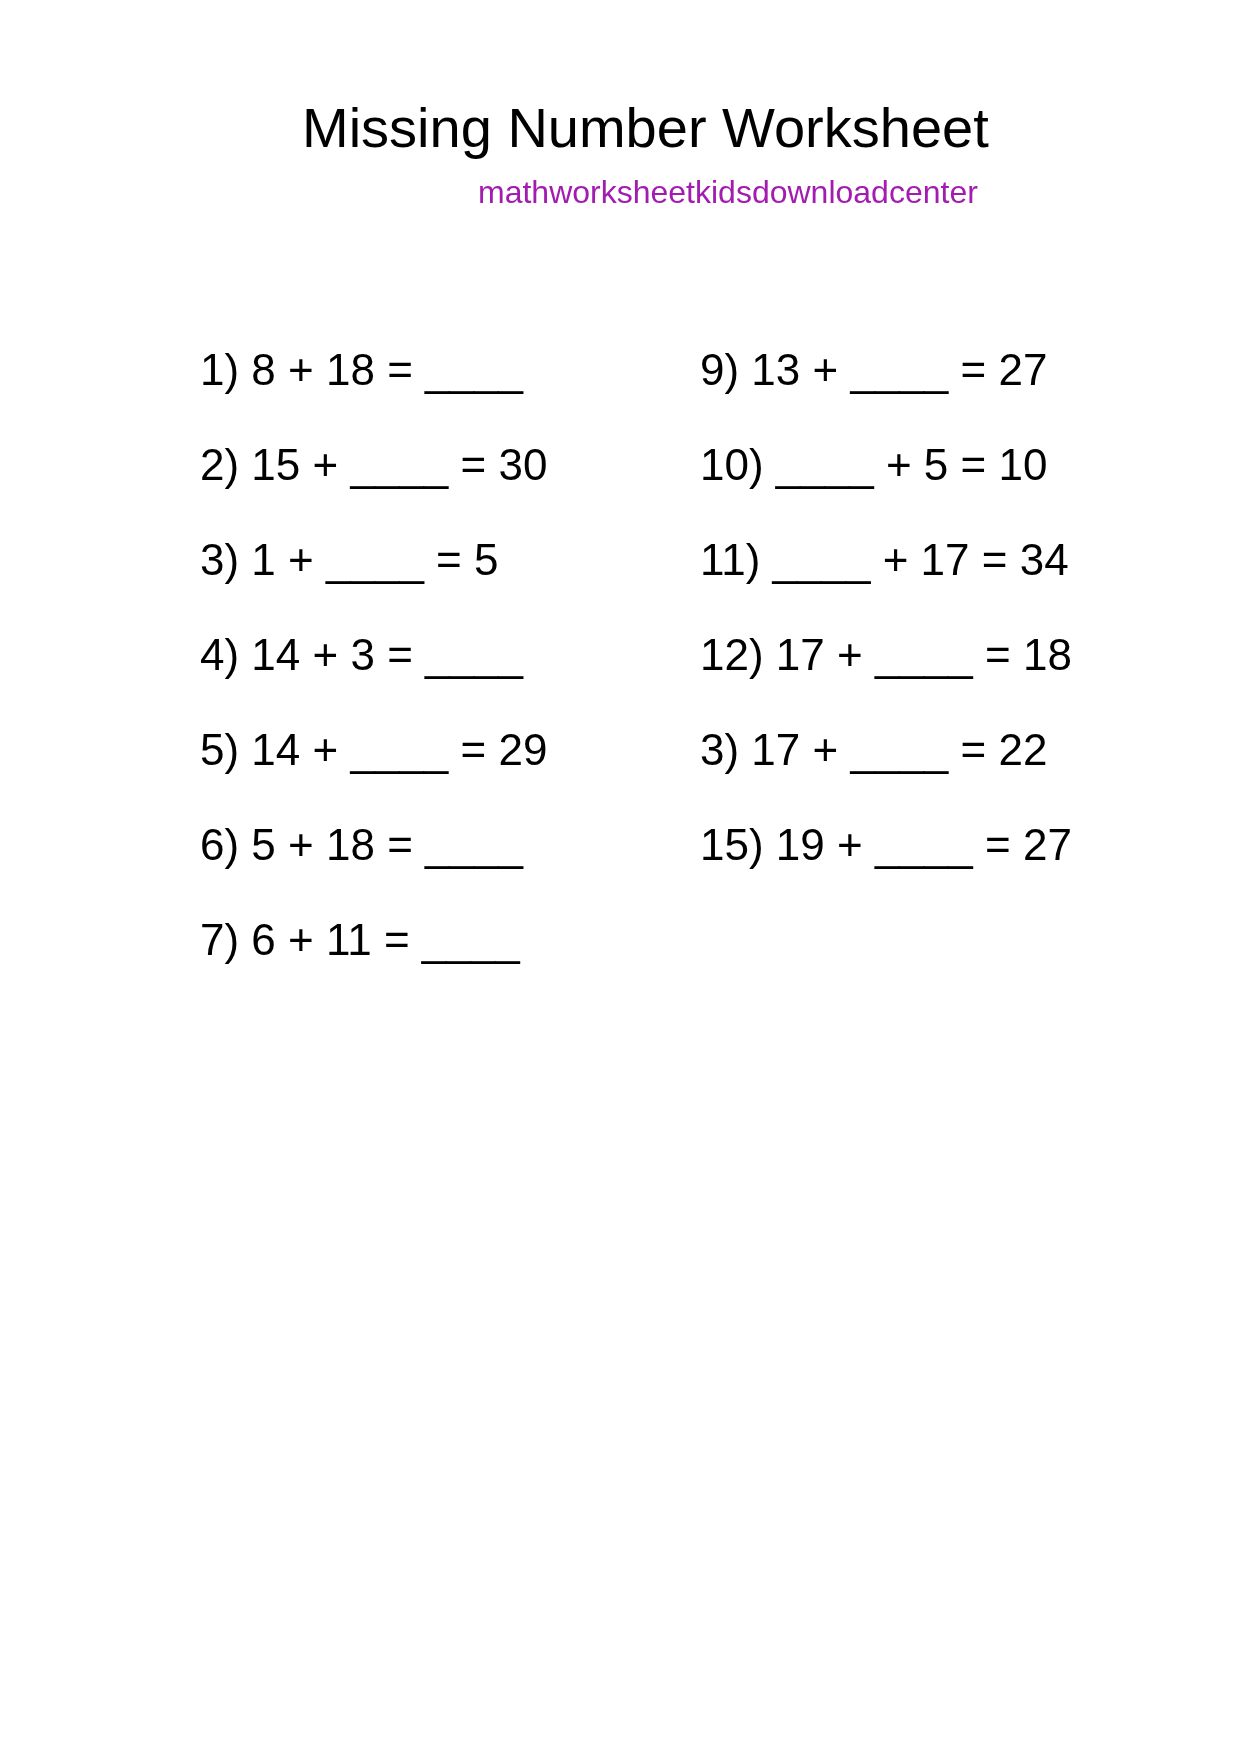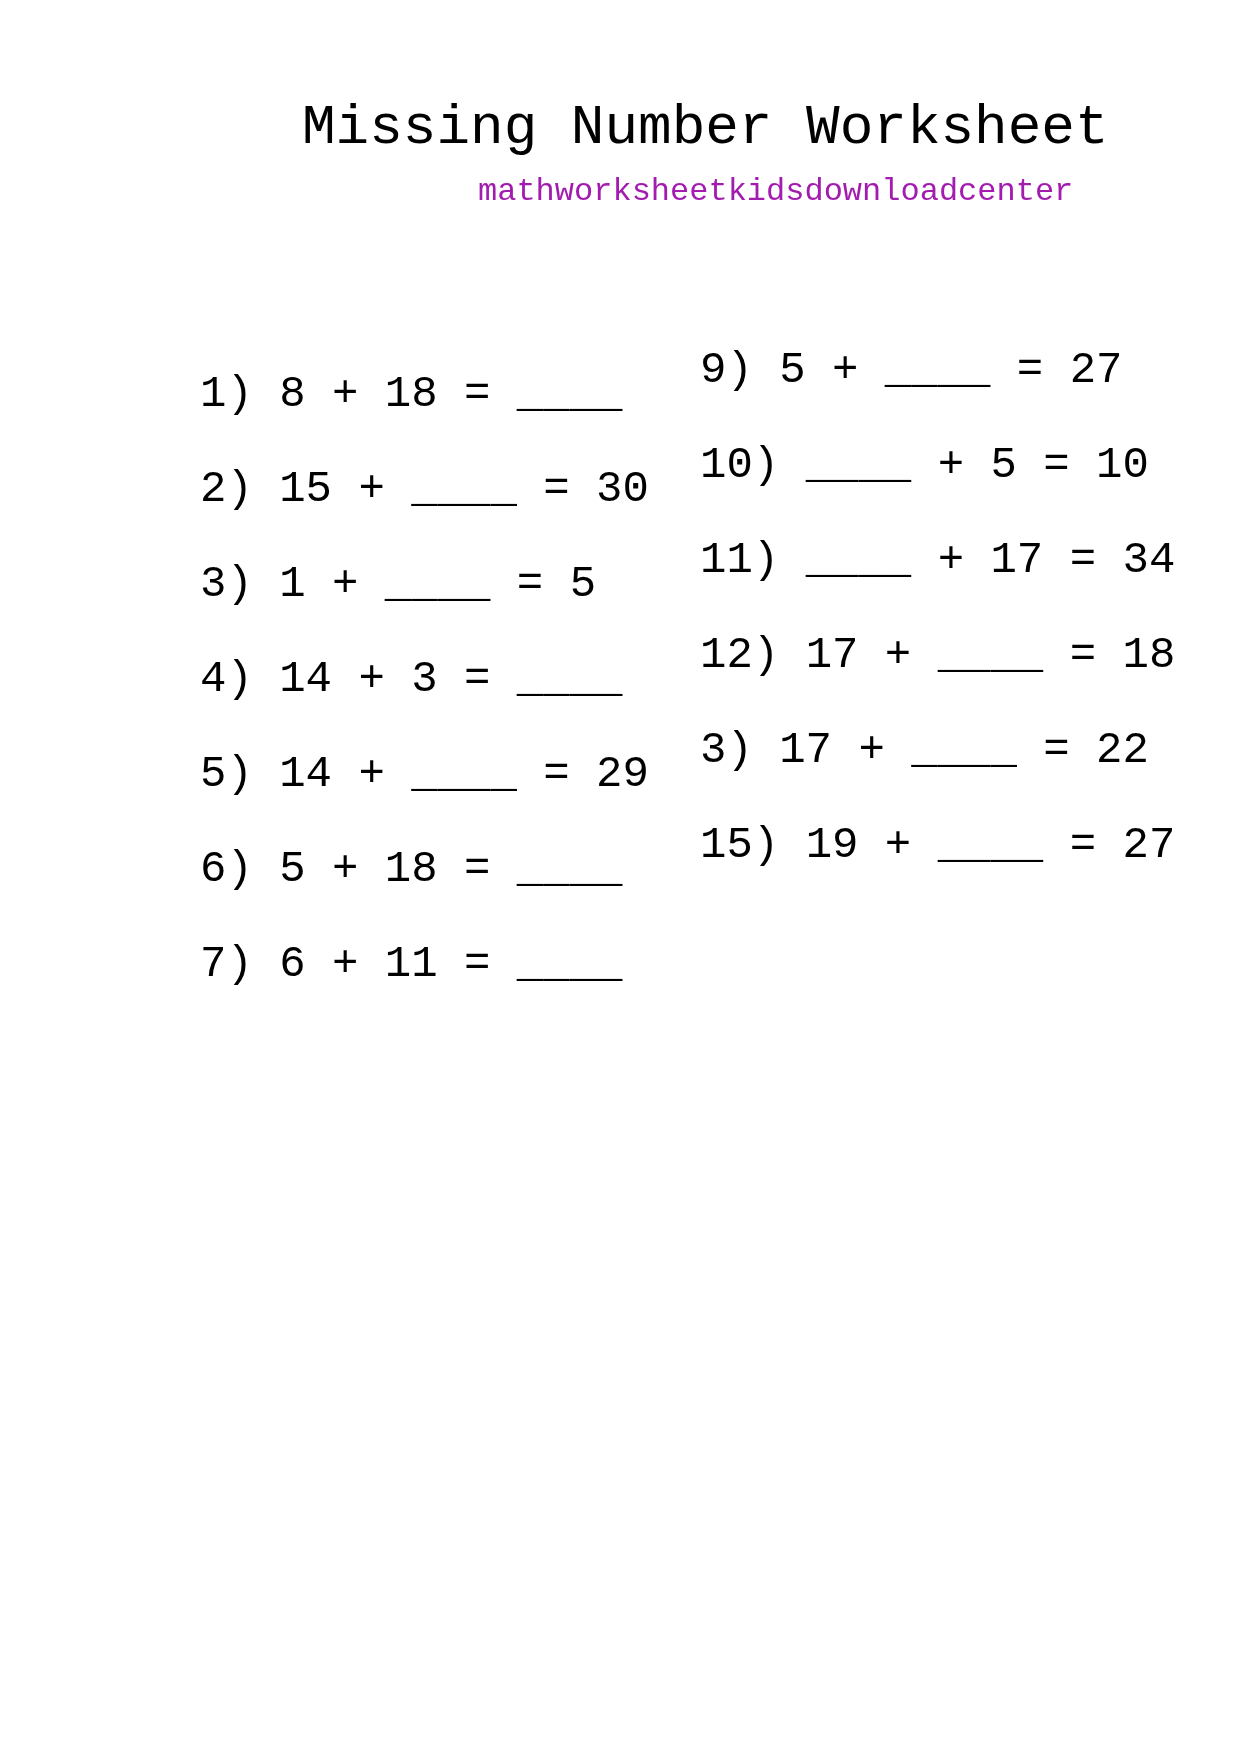--- a/index.html
+++ b/index.html
@@ -5,21 +5,21 @@
   html, body {
     margin: 0;
     padding: 0;
     background: #ffffff;
   }
   .page {
     position: relative;
     width: 1208px;
     height: 1754px;
     background: #ffffff;
-    font-family: Liberation Mono, monospace;
+    font-family: Liberation Sans, sans-serif;
     color: #000000;
     overflow: hidden;
   }
   .title {
     position: absolute;
     left: 302px;
     top: 100px;
     font-size: 56px;
     line-height: 1.0;
     color: #000000;
@@ -31,21 +31,21 @@
     top: 176px;
     font-size: 32px;
     line-height: 1.0;
     color: #a21caf;
     white-space: nowrap;
   }
   .problems-column {
     position: absolute;
     top: 348px;
   }
-  .problems-column.left  { left: 200px; margin-top: 24px; }
+  .problems-column.left  { left: 200px; }
   .problems-column.right { left: 700px; }
   .problem-row {
     height: 95px;
     font-size: 44px;
     line-height: 44px;
     white-space: nowrap;
     color: #000000;
   }
   .problem-label { display: inline; }
   .problem-expression { display: inline; }
@@ -63,21 +63,21 @@
     <div class="problem-row"><span class="problem-label">1)</span> <span class="problem-expression">8 + 18 = ____</span></div>
     <div class="problem-row"><span class="problem-label">2)</span> <span class="problem-expression">15 + ____ = 30</span></div>
     <div class="problem-row"><span class="problem-label">3)</span> <span class="problem-expression">1 + ____ = 5</span></div>
     <div class="problem-row"><span class="problem-label">4)</span> <span class="problem-expression">14 + 3 = ____</span></div>
     <div class="problem-row"><span class="problem-label">5)</span> <span class="problem-expression">14 + ____ = 29</span></div>
     <div class="problem-row"><span class="problem-label">6)</span> <span class="problem-expression">5 + 18 = ____</span></div>
     <div class="problem-row"><span class="problem-label">7)</span> <span class="problem-expression">6 + 11 = ____</span></div>
   </div>
 
   <div class="problems-column right">
-    <div class="problem-row"><span class="problem-label">9)</span> <span class="problem-expression">5 + ____ = 27</span></div>
+    <div class="problem-row"><span class="problem-label">9)</span> <span class="problem-expression">13 + ____ = 27</span></div>
     <div class="problem-row"><span class="problem-label">10)</span> <span class="problem-expression">____ + 5 = 10</span></div>
     <div class="problem-row"><span class="problem-label">11)</span> <span class="problem-expression">____ + 17 = 34</span></div>
     <div class="problem-row"><span class="problem-label">12)</span> <span class="problem-expression">17 + ____ = 18</span></div>
     <div class="problem-row"><span class="problem-label">3)</span> <span class="problem-expression">17 + ____ = 22</span></div>
     <div class="problem-row"><span class="problem-label">15)</span> <span class="problem-expression">19 + ____ = 27</span></div>
   </div>
 
 </div>
 
 </body></html>

